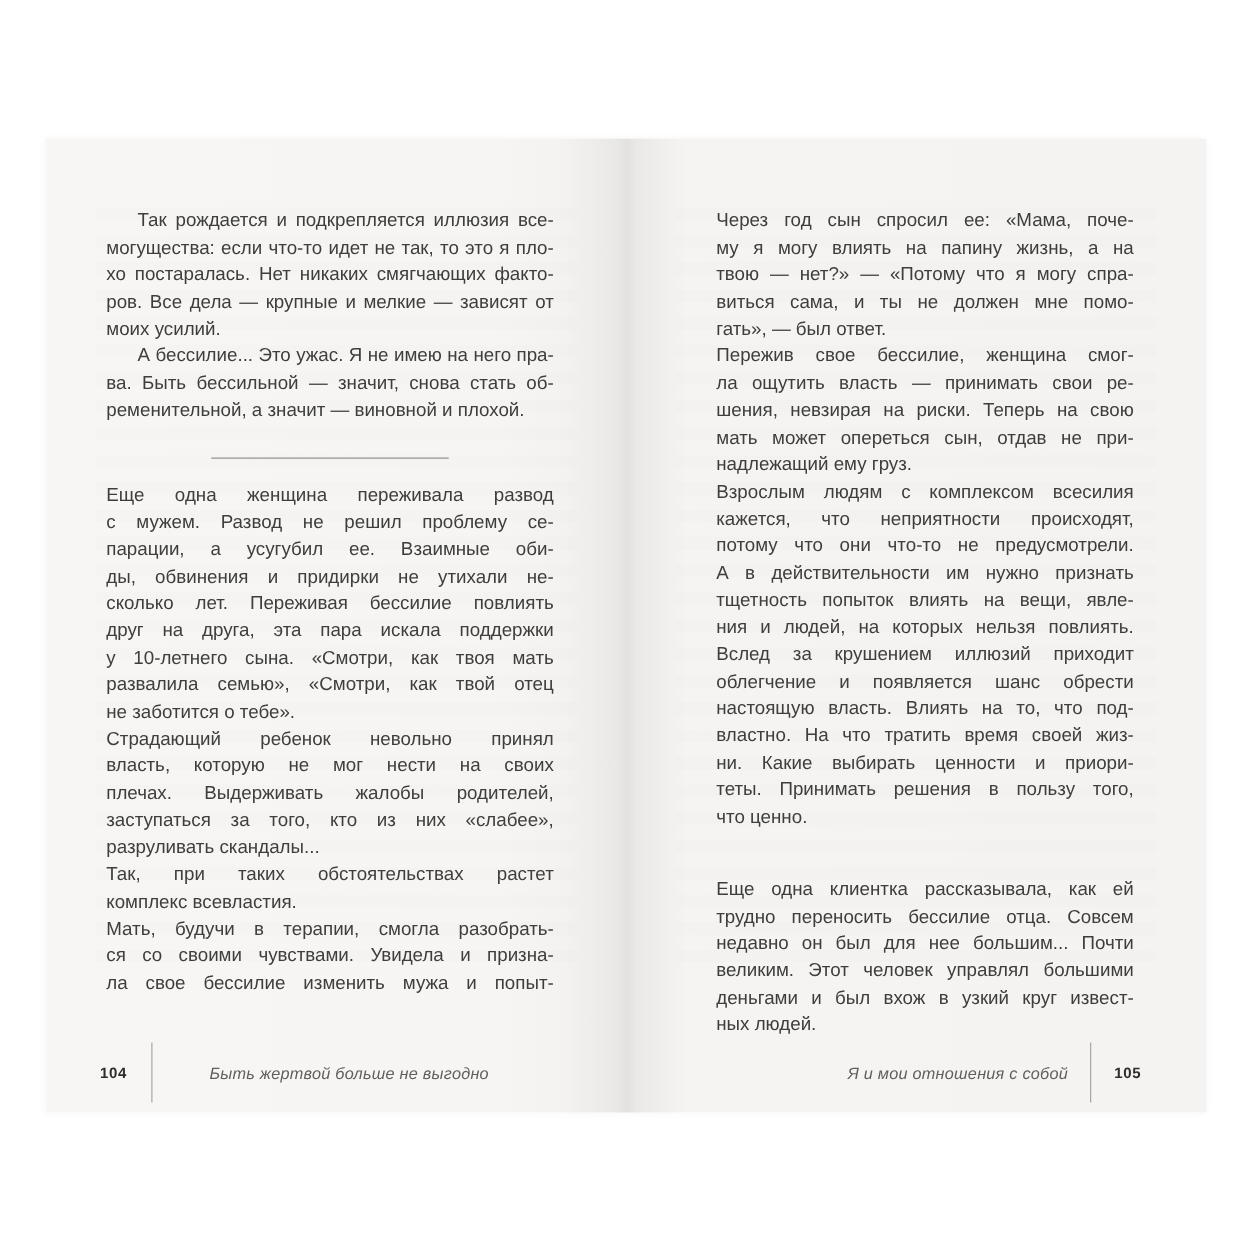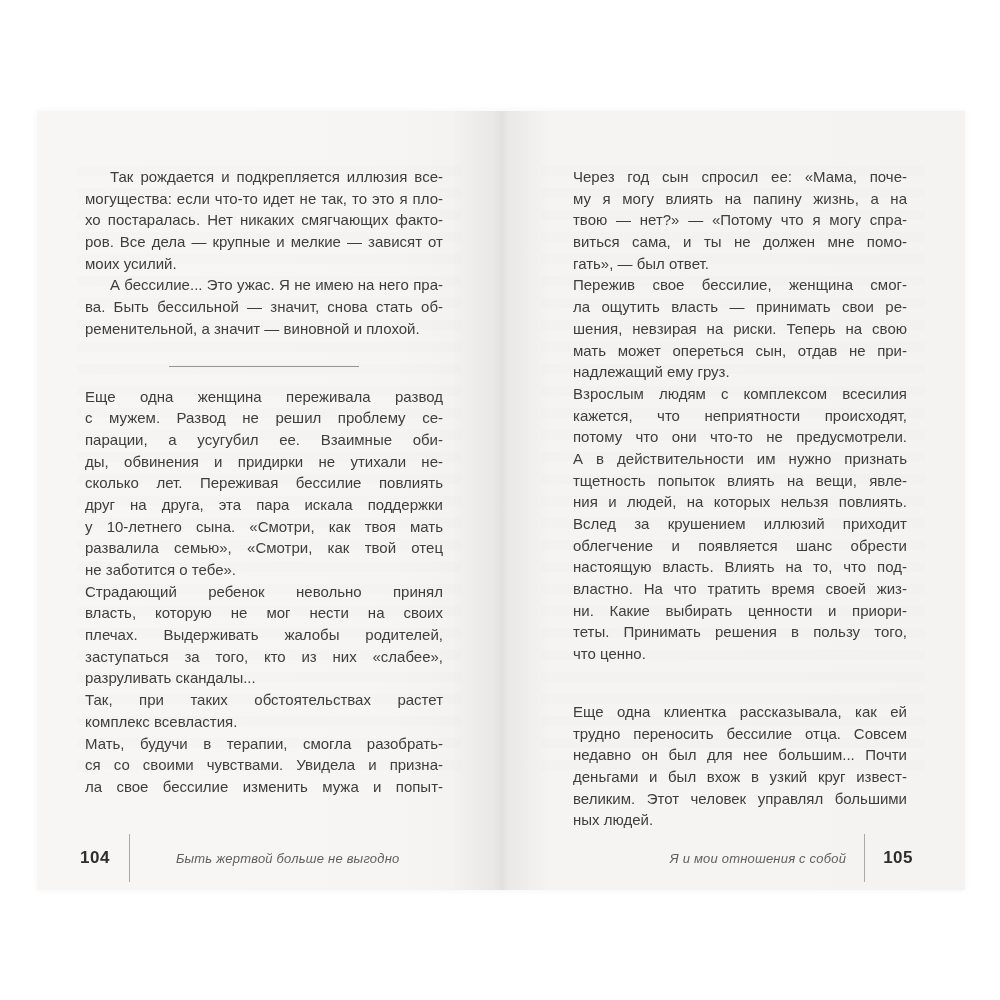--- a/index.html
+++ b/index.html
@@ -85,21 +85,21 @@
   .footer {
     position: absolute;
     top: 723px;
     height: 48px;
     display: flex;
     align-items: center;
   }
   .footer-left  { left: 43px; }
   .footer-right { right: 52px; }
   .page-number {
-    font-size: 17px;
+    font-size: 12px;
     font-weight: 700;
     color: #2e2e2e;
     letter-spacing: 0.5px;
   }
   .footer-rule {
     width: 1px;
     height: 48px;
     background: #a9a9a9;
     flex: 0 0 1px;
   }
@@ -190,22 +190,22 @@
           <div class="line">облегчение и появляется шанс обрести</div>
           <div class="line">настоящую власть. Влиять на то, что под-</div>
           <div class="line">властно. На что тратить время своей жиз-</div>
           <div class="line">ни. Какие выбирать ценности и приори-</div>
           <div class="line">теты. Принимать решения в пользу того,</div>
           <div class="line last">что ценно.</div>
           <div class="para-gap"></div>
           <div class="line">Еще одна клиентка рассказывала, как ей</div>
           <div class="line">трудно переносить бессилие отца. Совсем</div>
           <div class="line">недавно он был для нее большим... Почти</div>
+          <div class="line">великим. Этот человек управлял большими</div>
           <div class="line">деньгами и был вхож в узкий круг извест-</div>
-          <div class="line">великим. Этот человек управлял большими</div>
           <div class="line last">ных людей.</div>
         </div>
       <div class="footer footer-right">
         <span class="running-title">Я и мои отношения с собой</span>
         <span class="footer-rule"></span>
         <span class="page-number">105</span>
       </div>
     </div>
 
     <div class="gutter-shadow"></div>

